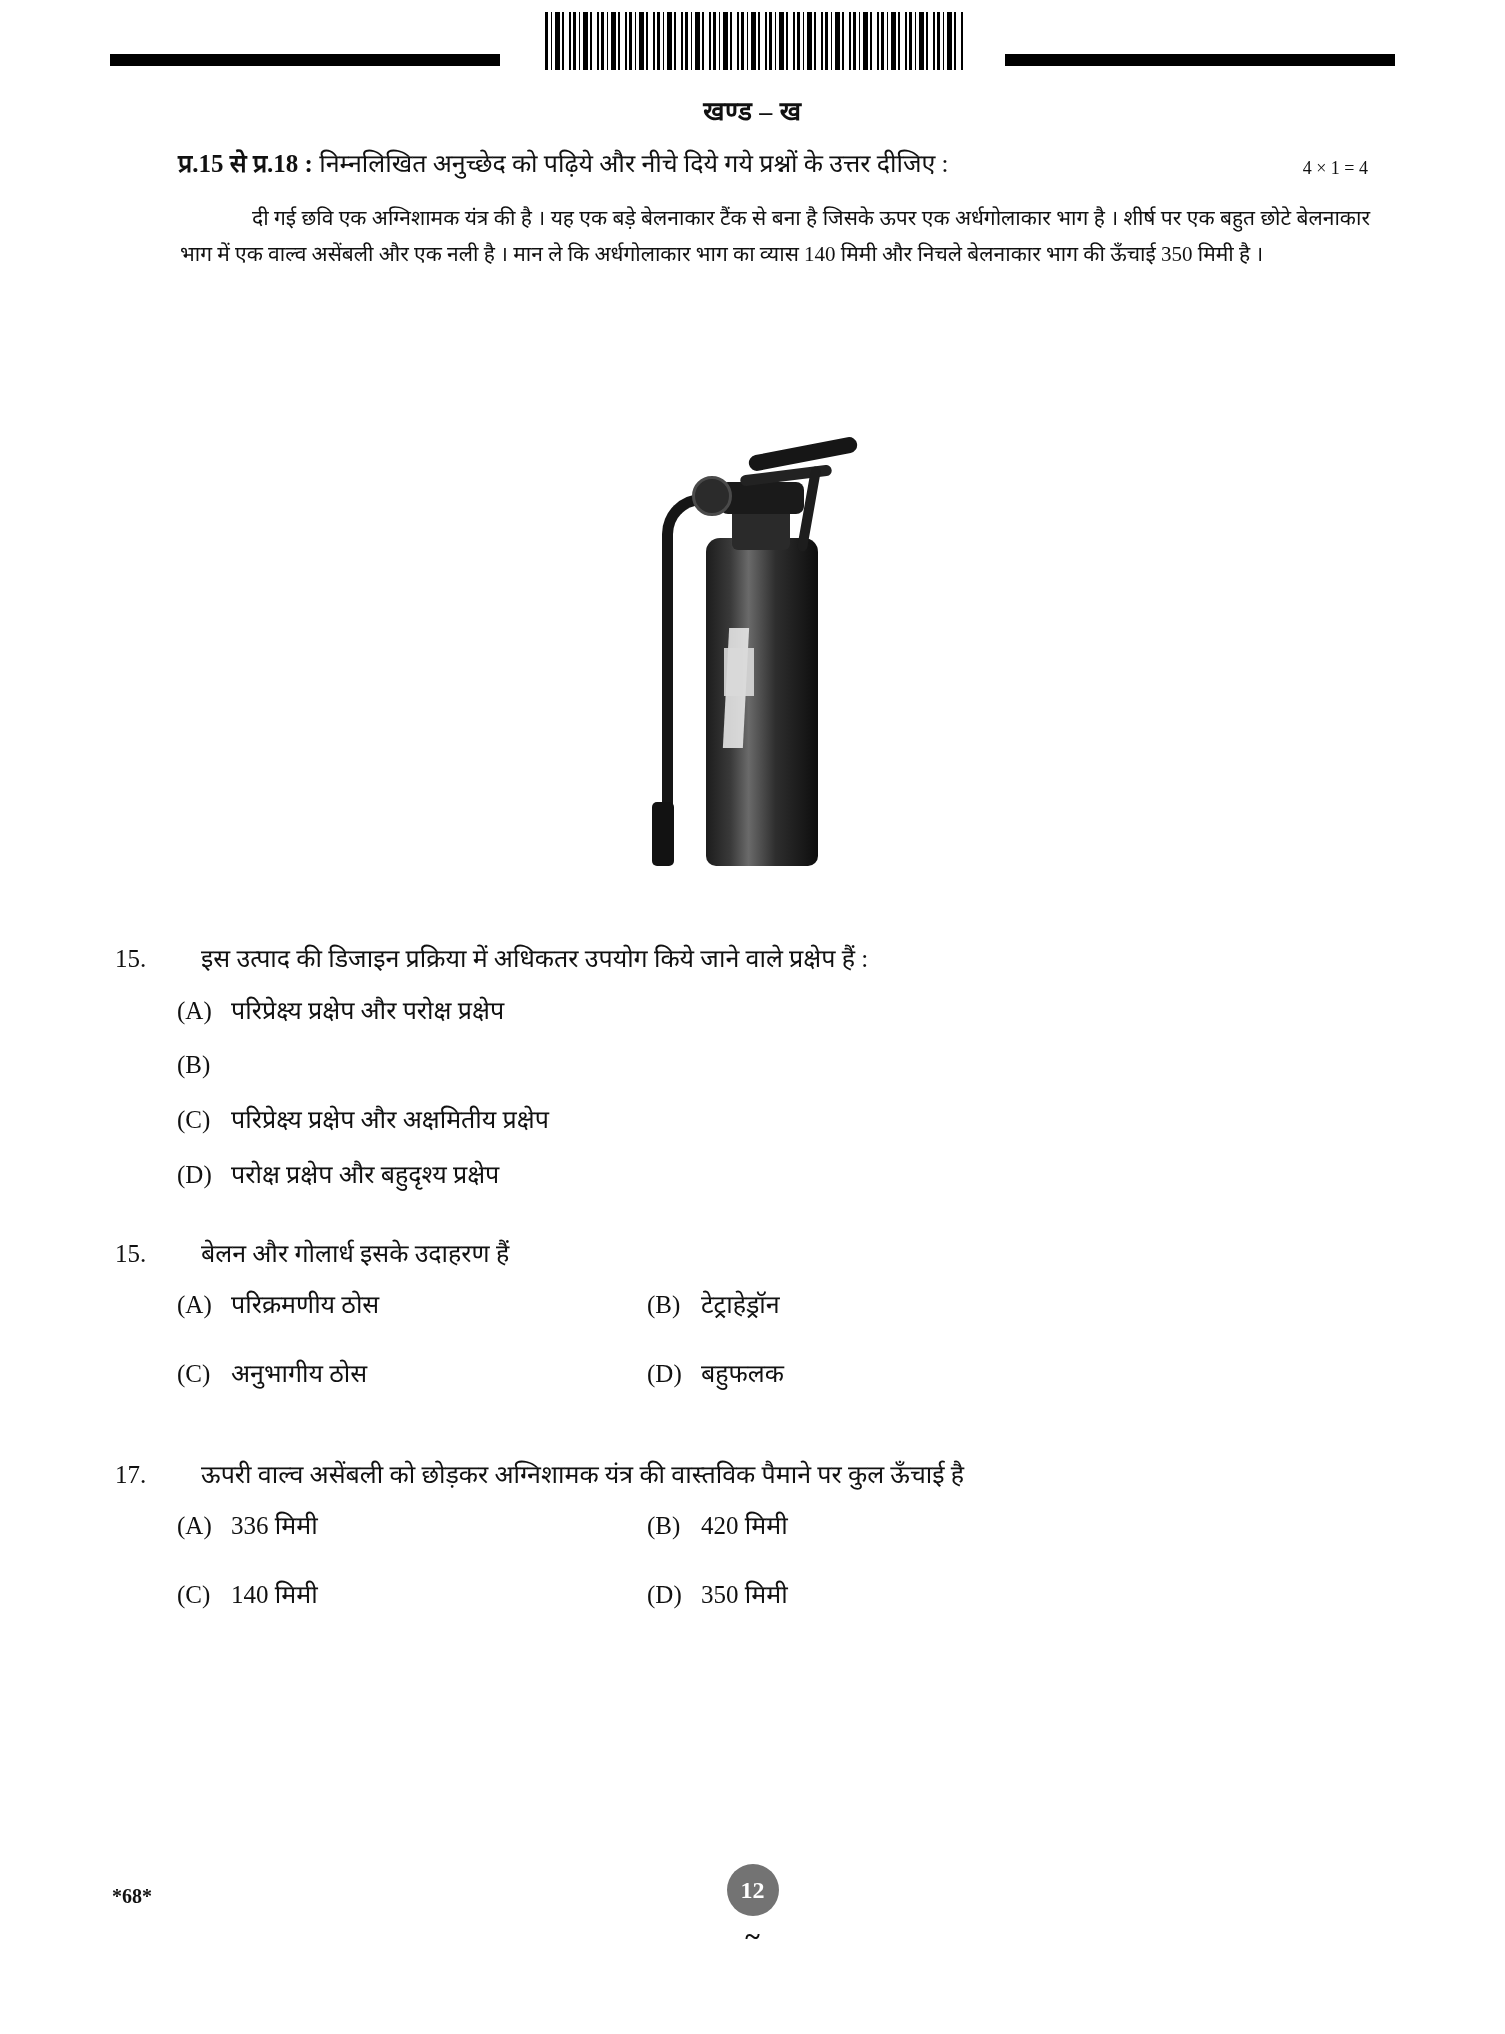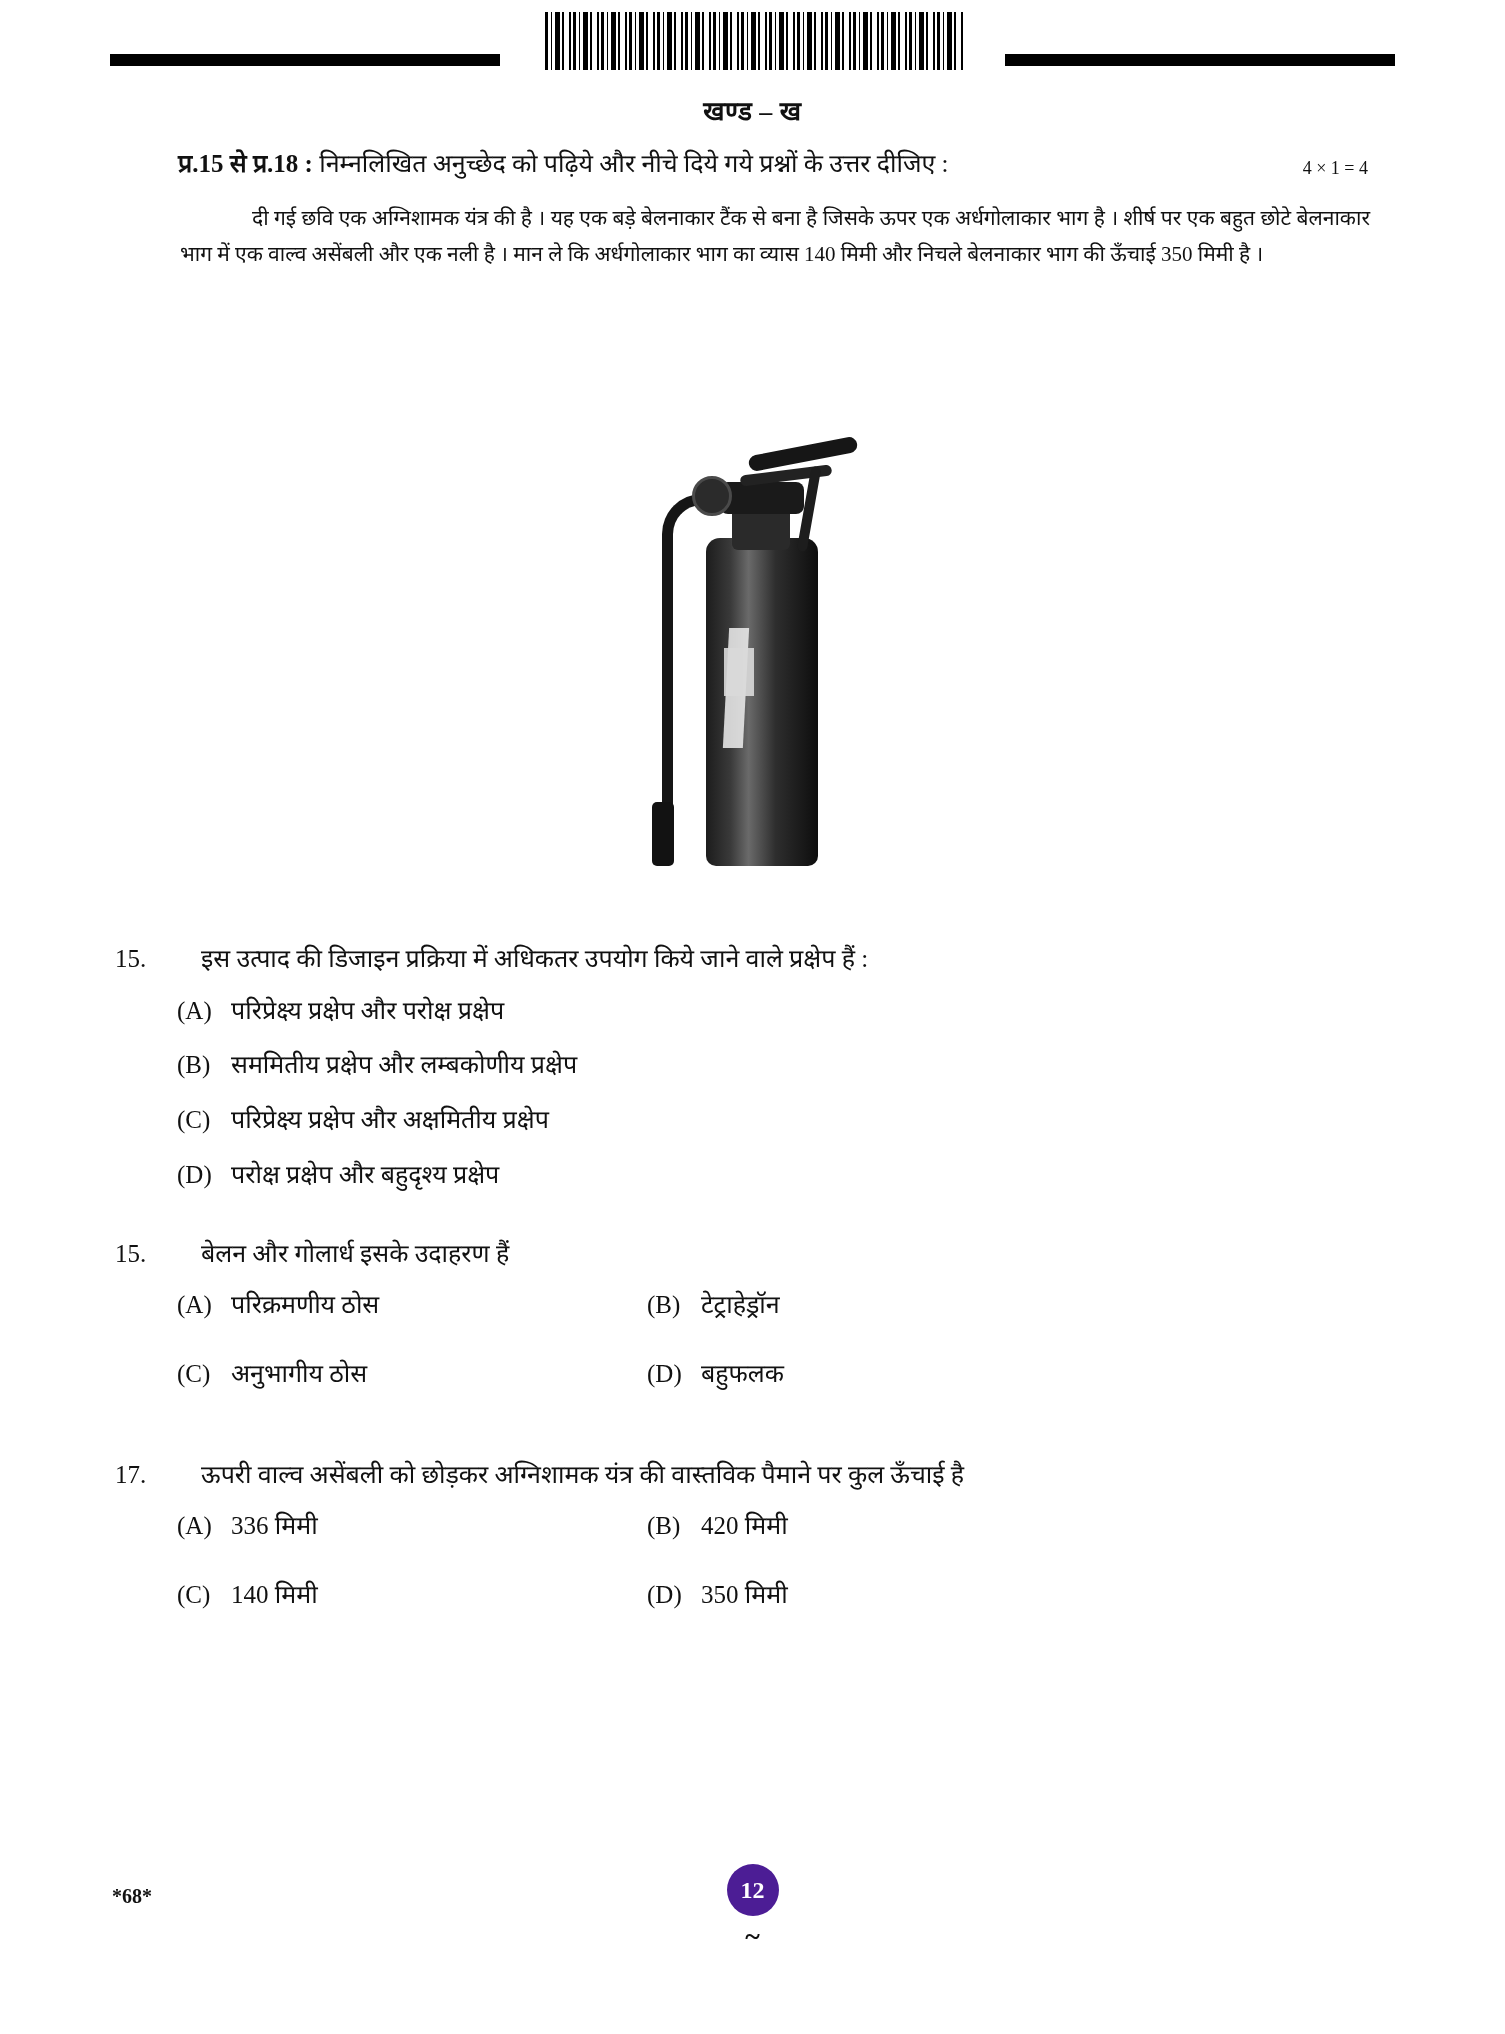--- a/index.html
+++ b/index.html
@@ -297,21 +297,21 @@
     font-family: Liberation Serif, serif;
   }
   .page-badge {
     position: absolute;
     left: 50%;
     transform: translateX(-50%);
     bottom: 118px;
     width: 52px;
     height: 52px;
     border-radius: 50%;
-    background: #4c1d95;
+    background: #737373;
     color: #fff;
     font-size: 24px;
     font-weight: bold;
     display: flex;
     align-items: center;
     justify-content: center;
     font-family: "Liberation Serif", serif;
   }
   .tilde {
     position: absolute;
@@ -366,21 +366,20 @@
         <div class="q-num">15.</div>
         <div class="q-text">इस उत्पाद की डिजाइन प्रक्रिया में अधिकतर उपयोग किये जाने वाले प्रक्षेप हैं :</div>
       </div>
       <div class="options-col">
         <div class="opt">
           <span class="opt-key">(A)</span>
           <span>परिप्रेक्ष्य प्रक्षेप और परोक्ष प्रक्षेप</span>
         </div>
         <div class="opt">
           <span class="opt-key">(B)</span>
-          <span>सममितीय प्रक्षेप और लम्बकोणीय प्रक्षेप</span>
         </div>
         <div class="opt">
           <span class="opt-key">(C)</span>
           <span>परिप्रेक्ष्य प्रक्षेप और अक्षमितीय प्रक्षेप</span>
         </div>
         <div class="opt">
           <span class="opt-key">(D)</span>
           <span>परोक्ष प्रक्षेप और बहुदृश्य प्रक्षेप</span>
         </div>
       </div>

